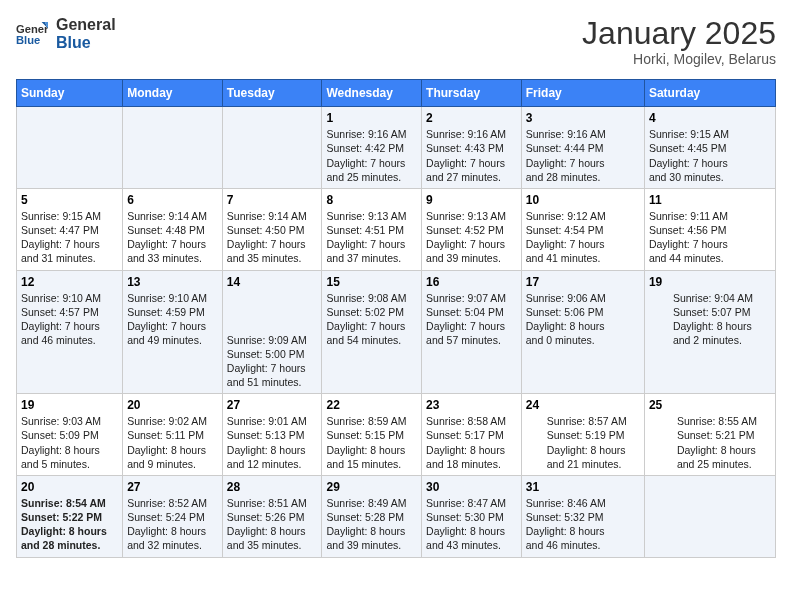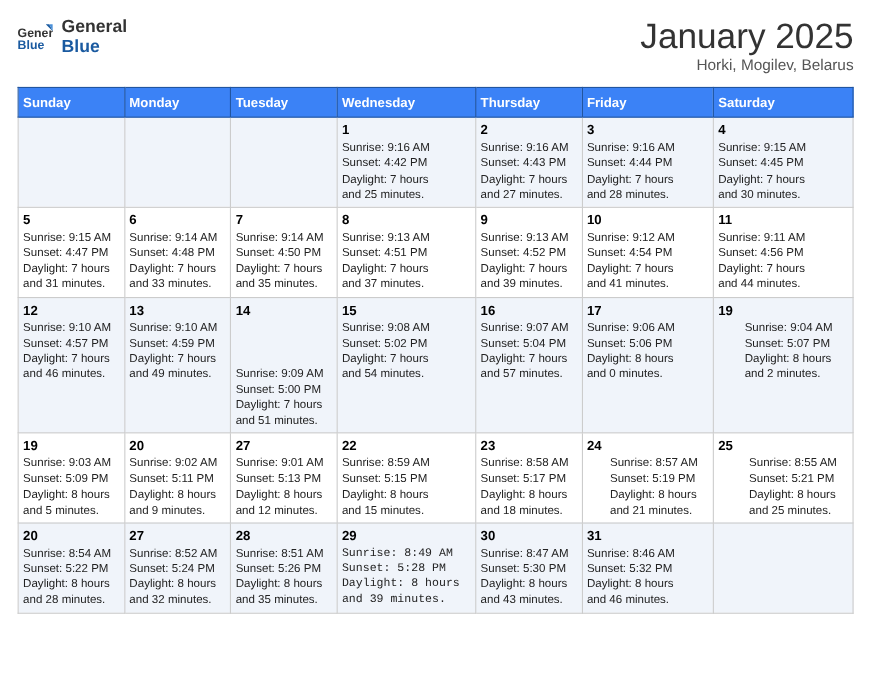--- a/index.html
+++ b/index.html
@@ -301,42 +301,42 @@
           <span class="day-number">25</span>
           <div class="day-info" style="white-space: pre-line; margin-left: 28px;">Sunrise: 8:55 AM
 Sunset: 5:21 PM
 Daylight: 8 hours
 and 25 minutes.</div>
         </td>
       </tr>
       <tr>
         <td>
           <span class="day-number">20</span>
-          <div class="day-info" style="white-space: pre-line;">Sunrise: 8:54 AM
+          <div class="day-info" style="white-space: pre-line; font-weight: bold;">Sunrise: 8:54 AM
 Sunset: 5:22 PM
 Daylight: 8 hours
 and 28 minutes.</div>
         </td>
         <td>
           <span class="day-number">27</span>
           <div class="day-info" style="white-space: pre-line;">Sunrise: 8:52 AM
 Sunset: 5:24 PM
 Daylight: 8 hours
 and 32 minutes.</div>
         </td>
         <td>
           <span class="day-number">28</span>
           <div class="day-info" style="white-space: pre-line;">Sunrise: 8:51 AM
 Sunset: 5:26 PM
 Daylight: 8 hours
 and 35 minutes.</div>
         </td>
         <td>
           <span class="day-number">29</span>
-          <div class="day-info" style="white-space: pre-line; font-family: Liberation Mono, monospace;">Sunrise: 8:49 AM
+          <div class="day-info" style="white-space: pre-line;">Sunrise: 8:49 AM
 Sunset: 5:28 PM
 Daylight: 8 hours
 and 39 minutes.</div>
         </td>
         <td>
           <span class="day-number">30</span>
           <div class="day-info" style="white-space: pre-line;">Sunrise: 8:47 AM
 Sunset: 5:30 PM
 Daylight: 8 hours
 and 43 minutes.</div>

